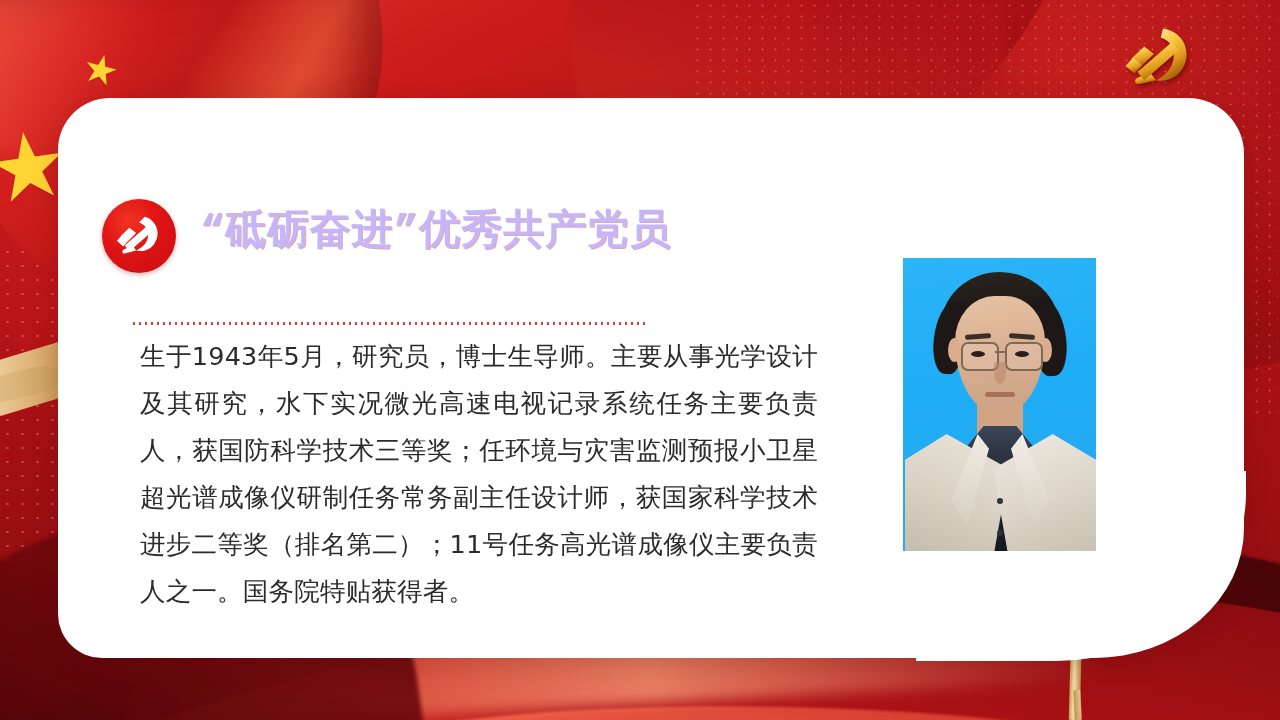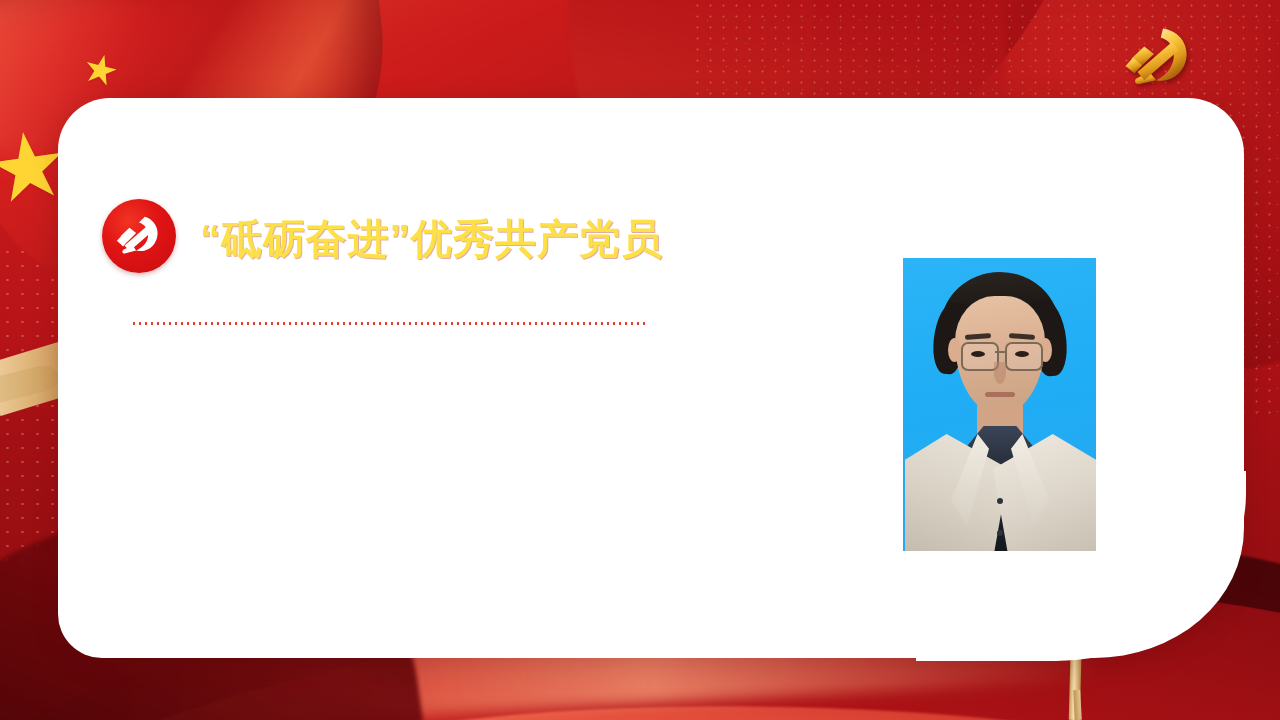--- a/index.html
+++ b/index.html
@@ -168,24 +168,24 @@
   .badge{
     position:absolute;left:102px;top:199px;width:74px;height:74px;
     border-radius:50%;
     background:radial-gradient(circle at 36% 30%, #f03423 0%, #e01414 42%, #c80d10 100%);
     box-shadow:0 2px 5px rgba(130,10,12,.3);
   }
   .badge svg{position:absolute;left:13px;top:12px;width:48px;height:50px;}
 
   
   .title-line{
-    position:absolute;left:200px;top:212px;width:560px;
-    font-family:Liberation Sans, sans-serif;
+    position:absolute;left:200px;top:202px;width:560px;
+    font-family:Liberation Mono, monospace;
     font-weight:bold;font-size:41px;letter-spacing:1px;
-    color:#fde047;white-space:nowrap;
+    color:#c4b5fd;white-space:nowrap;
     text-shadow:1px 1px 0 rgba(170,14,8,.35);
   }
   .name-line{
     position:absolute;left:200px;top:262px;width:556px;
     text-align:center;
     font-family:"DejaVu Serif","Liberation Serif",serif;
     font-weight:bold;font-size:40px;letter-spacing:10px;
     color:#5c1b11;
   }
 
@@ -336,20 +336,21 @@
       <path d="M20 70 L68 28 L78 40 L30 82 Z" fill="#ffffff"></path>
 
       <path d="M12 50 L30 33 L44 44 L26 62 Z" fill="#ffffff"></path>
       <path d="M4 60 L14 49 L27 60 L17 72 Z" fill="#ffffff"></path>
     </svg>
   </div>
 
   <div class="title-line">“砥砺奋进”优秀共产党员</div>
   <div class="divider"></div>
 
+  <div class="bio">生于1943年5月，研究员，博士生导师。主要从事光学设计及其研究，水下实况微光高速电视记录系统任务主要负责人，获国防科学技术三等奖；任环境与灾害监测预报小卫星超光谱成像仪研制任务常务副主任设计师，获国家科学技术进步二等奖（排名第二）；11号任务高光谱成像仪主要负责人之一。国务院特贴获得者。</div>
 
   <div class="photo">
     <div class="ph-hair"></div>
     <div class="ph-hair-l"></div>
     <div class="ph-hair-r"></div>
     <div class="ph-face"></div>
     <div class="ph-ear-l"></div>
     <div class="ph-ear-r"></div>
     <div class="ph-brow-l"></div>
     <div class="ph-brow-r"></div>

